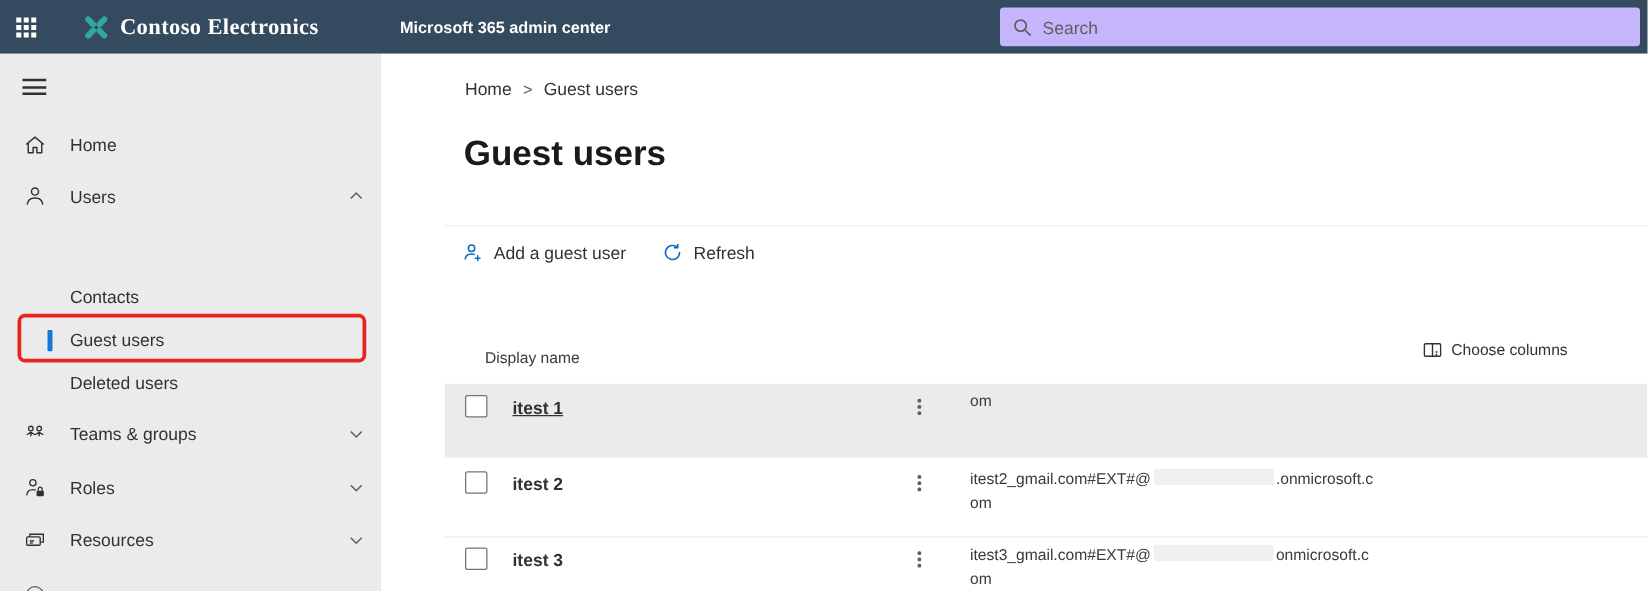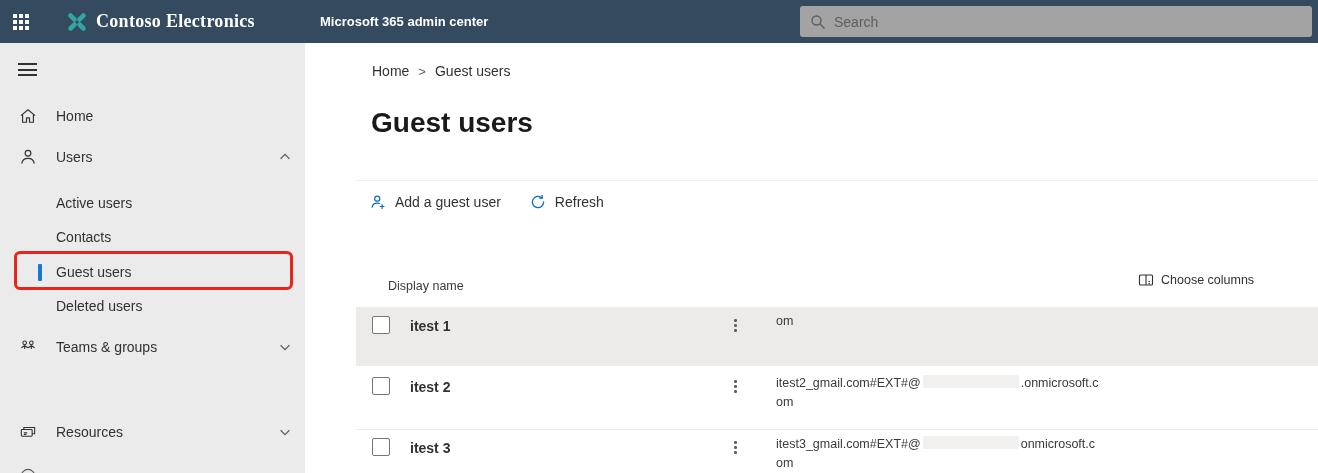--- a/index.html
+++ b/index.html
@@ -9,21 +9,21 @@
   
   .topbar { position:absolute; left:0; top:0; width:1318px; height:43px;
     background:#344A5E; display:flex; align-items:center; }
   .waffle { width:42px; height:43px; display:flex; align-items:center; justify-content:center; cursor:pointer; }
   .waffle-grid { display:grid; grid-template-columns:repeat(3,4px); grid-template-rows:repeat(3,4px); gap:2px; }
   .waffle-grid i { background:#fff; width:4px; height:4px; display:block; }
   .brand { display:flex; align-items:center; gap:8px; margin-left:24px; cursor:pointer; }
   .brand-text { font-family:"Liberation Serif", serif; font-weight:700; font-size:18px; color:#fff; letter-spacing:.3px; }
   .app-title { position:absolute; left:320px; font-size:13px; font-weight:700; color:#fff; cursor:pointer; }
   .searchbox { position:absolute; left:800px; top:6px; width:512px; height:31px;
-    background:#a3a3a3; border-radius:3px; display:flex; align-items:center; padding:0 10px; }
+    background:#c4b5fd; border-radius:3px; display:flex; align-items:center; padding:0 10px; }
   .searchbox input { border:none; outline:none; background:transparent; font-size:14px;
     color:#323130; width:100%; margin-left:8px; font-family:"Liberation Sans", sans-serif; }
   .searchbox input::placeholder { color:#605E5C; }
 
   
   .sidebar { position:absolute; left:0; top:43px; width:305px; height:430px; background:#EBEBEB; overflow:hidden; }
   .hamburger { position:absolute; left:18px; top:20px; width:19px; height:13px; cursor:pointer; }
   .hamburger i { display:block; height:2px; background:#323130; margin-bottom:3.5px; }
   .nav-item { position:absolute; left:0; width:305px; height:28px; display:flex; align-items:center; cursor:pointer; }
   .nav-item .nicon { position:absolute; left:18px; width:20px; height:20px; color:#323130; }
@@ -54,21 +54,21 @@
   .choose-cols .cicon { width:16px; height:16px; color:#323130; }
 
   .trow { position:absolute; left:51px; width:962px; }
   .row1 { top:264px; height:59px; background:#EDEBE9; }
   .row2 { top:323px; height:64px; border-bottom:1px solid #EDEBE9; }
   .row3 { top:390px; height:83px; }
   .checkbox { position:absolute; left:16px; width:18px; height:18px; background:#fff;
     border:1px solid #77736F; border-radius:2px; cursor:pointer; }
   .row1 .checkbox { top:9px; } .row2 .checkbox { top:11px; } .row3 .checkbox { top:5px; }
   .dname { position:absolute; left:54px; font-size:14px; font-weight:700; color:#323130; cursor:pointer; }
-  .row1 .dname { top:11px; } .row2 .dname { top:13px; } .row3 .dname { top:7px; }
+  .row1 .dname { top:11px; text-decoration:underline; } .row2 .dname { top:13px; } .row3 .dname { top:7px; }
   .more { position:absolute; left:378px; color:#605E5C; cursor:pointer; display:flex; flex-direction:column; gap:2.5px; }
   .row1 .more { top:12px; } .row2 .more { top:14px; } .row3 .more { top:8px; }
   .more i { width:2.5px; height:2.5px; border-radius:50%; background:#605E5C; display:block; }
   .email { position:absolute; left:420px; width:390px; font-size:12.5px; line-height:19px; color:#3B3A39; }
   .row1 .email { top:5px; } .row2 .email { top:8px; } .row3 .email { top:2px; }
   .redacted { display:inline-block; width:96px; height:13px; border-radius:2px;
     vertical-align:-1px; margin:0 2px; filter:blur(.6px); }
   .row1 .redacted { background:#FBFAF9; }
   .row2 .redacted, .row3 .redacted { background:#F1F0EF; }
 </style>
@@ -139,23 +139,20 @@
       </svg>
     </span>
     <span class="nlabel">Users</span>
     <span class="chev">
       <svg viewBox="0 0 16 16" width="14" height="14" fill="none" stroke="currentColor" stroke-width="1.4">
         <polyline points="3,10 8,5 13,10"></polyline>
       </svg>
     </span>
   </div>
 
-  <div class="nav-item" style="top:146px;">
-    <span class="nlabel">Active users</span>
-  </div>
   <div class="nav-item" style="top:180px;">
     <span class="nlabel">Contacts</span>
   </div>
   <div class="nav-item" style="top:215px;">
     <span class="nlabel">Guest users</span>
   </div>
   <div class="sel-bar"></div>
   <div class="annotation"></div>
   <div class="nav-item" style="top:249px;">
     <span class="nlabel">Deleted users</span>
@@ -170,20 +167,36 @@
       </svg>
     </span>
     <span class="nlabel">Teams &amp; groups</span>
     <span class="chev">
       <svg viewBox="0 0 16 16" width="14" height="14" fill="none" stroke="currentColor" stroke-width="1.4">
         <polyline points="3,6 8,11 13,6"></polyline>
       </svg>
     </span>
   </div>
 
+  <div class="nav-item" style="top:333px;">
+    <span class="nicon">
+      <svg viewBox="0 0 24 24" width="20" height="20" fill="none" stroke="currentColor" stroke-width="1.3">
+        <circle cx="10" cy="7.5" r="3"></circle>
+          <path d="M4 19.5c.4-3.5 2.8-5.5 6-5.5 1 0 1.9.2 2.7.5"></path>
+        <rect x="13.5" y="15" width="7" height="5.5" rx="1" fill="currentColor" stroke="none"></rect>
+        <path d="M15.2 15v-1.6a1.8 1.8 0 0 1 3.6 0V15"></path>
+      </svg>
+    </span>
+    <span class="nlabel">Roles</span>
+    <span class="chev">
+      <svg viewBox="0 0 16 16" width="14" height="14" fill="none" stroke="currentColor" stroke-width="1.4">
+        <polyline points="3,6 8,11 13,6"></polyline>
+      </svg>
+    </span>
+  </div>
 
   <div class="nav-item" style="top:375px;">
     <span class="nicon">
       <svg viewBox="0 0 24 24" width="20" height="20" fill="none" stroke="currentColor" stroke-width="1.3">
         <rect x="4" y="9" width="13" height="8" rx="1"></rect>
         <path d="M7 9V6.5h13V14h-3"></path>
         <path d="M7 13h4M7 15h3"></path>
       </svg>
     </span>
     <span class="nlabel">Resources</span>

